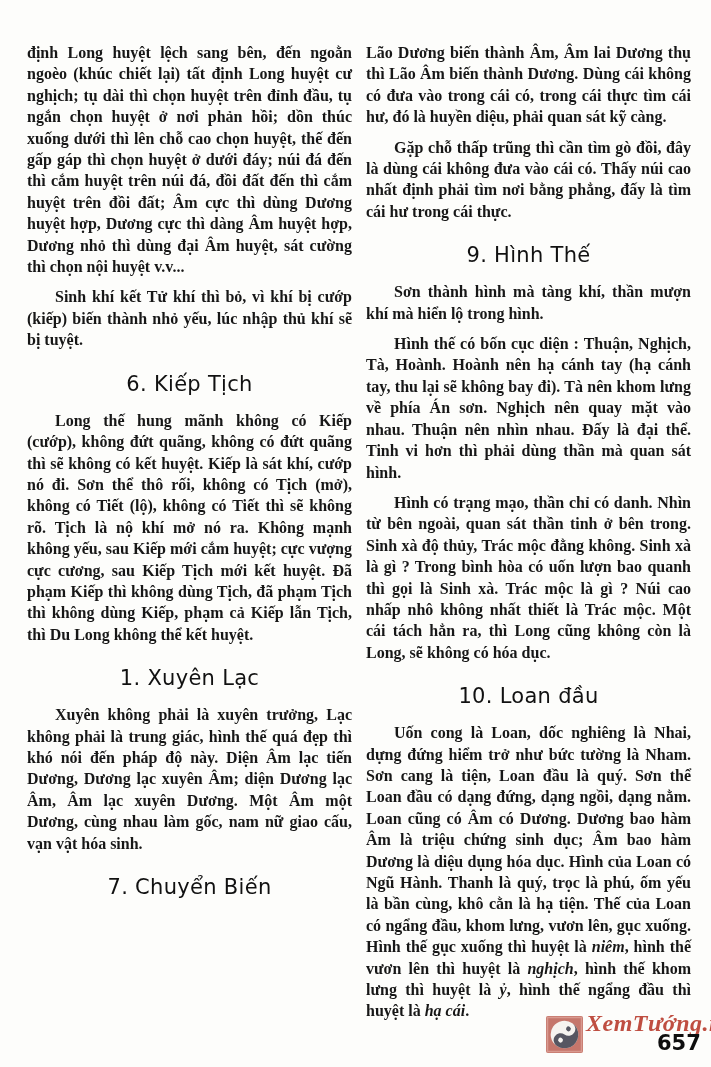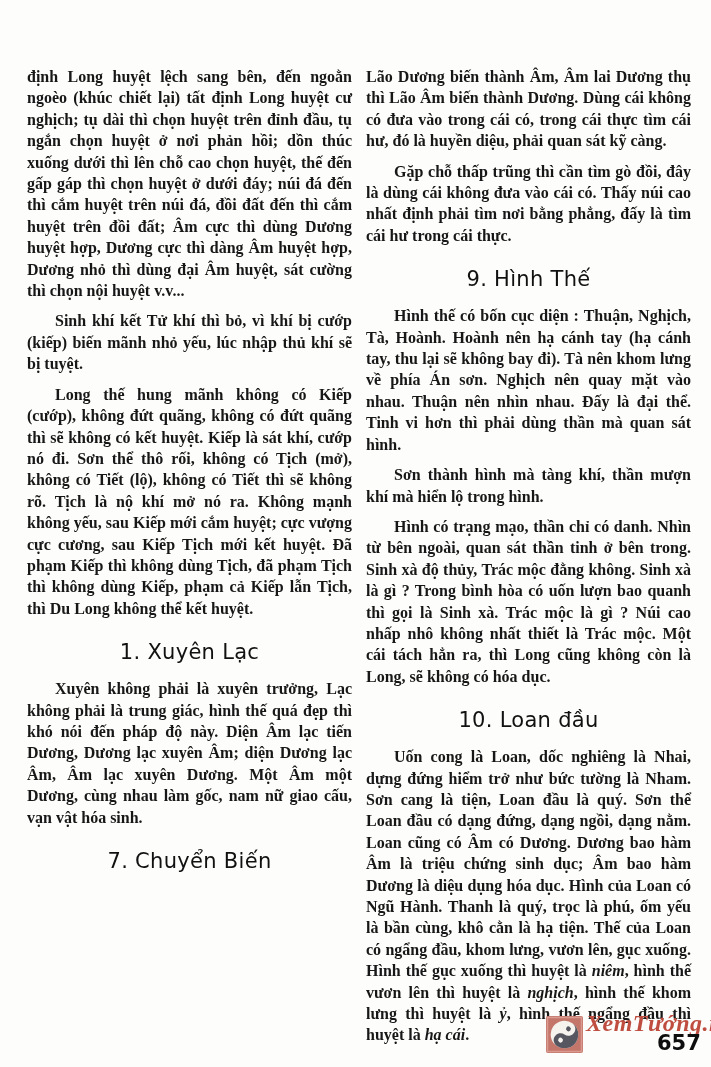--- a/index.html
+++ b/index.html
@@ -13,21 +13,21 @@
     color: #171717;
   }
   .cols {
     position: absolute;
     left: 27px;
     top: 42px;
     width: 664px;
     display: flex;
     gap: 14px;
   }
-  .col { width: 325px; margin-top: 24px; }
+  .col { width: 325px; }
   p.para {
     margin: 0;
     font-size: 16px;
     line-height: 21.4px;
     font-weight: bold;
     text-align: justify;
     text-indent: 28px;
   }
   p.para.noindent { text-indent: 0; }
   p.para + p.para { margin-top: 9px; }
@@ -72,33 +72,34 @@
   }
 </style>
 </head>
 <body>
 
 <div class="page">
   <div class="cols">
 
     <div class="col">
       <p class="para noindent">định Long huyệt lệch sang bên, đến ngoằn ngoèo (khúc chiết lại) tất định Long huyệt cư nghịch; tụ dài thì chọn huyệt trên đỉnh đầu, tụ ngắn chọn huyệt ở nơi phản hồi; dồn thúc xuống dưới thì lên chỗ cao chọn huyệt, thế đến gấp gáp thì chọn huyệt ở dưới đáy; núi đá đến thì cắm huyệt trên núi đá, đồi đất đến thì cắm huyệt trên đồi đất; Âm cực thì dùng Dương huyệt hợp, Dương cực thì dàng Âm huyệt hợp, Dương nhỏ thì dùng đại Âm huyệt, sát cường thì chọn nội huyệt v.v...</p>
-      <p class="para">Sinh khí kết Tử khí thì bỏ, vì khí bị cướp (kiếp) biến mãnh nhỏ yếu, lúc nhập thủ khí sẽ bị tuyệt.</p>
+      <p class="para">Sinh khí kết Tử khí thì bỏ, vì khí bị cướp (kiếp) biến thành nhỏ yếu, lúc nhập thủ khí sẽ bị tuyệt.</p>
+      <h2 class="section">6. Kiếp Tịch</h2>
       <p class="para">Long thế hung mãnh không có Kiếp (cướp), không đứt quãng, không có đứt quãng thì sẽ không có kết huyệt. Kiếp là sát khí, cướp nó đi. Sơn thể thô rối, không có Tịch (mở), không có Tiết (lộ), không có Tiết thì sẽ không rõ. Tịch là nộ khí mở nó ra. Không mạnh không yếu, sau Kiếp mới cắm huyệt; cực vượng cực cương, sau Kiếp Tịch mới kết huyệt. Đã phạm Kiếp thì không dùng Tịch, đã phạm Tịch thì không dùng Kiếp, phạm cả Kiếp lẫn Tịch, thì Du Long không thể kết huyệt.</p>
       <h2 class="section">1. Xuyên Lạc</h2>
       <p class="para">Xuyên không phải là xuyên trưởng, Lạc không phải là trung giác, hình thế quá đẹp thì khó nói đến pháp độ này. Diện Âm lạc tiến Dương, Dương lạc xuyên Âm; diện Dương lạc Âm, Âm lạc xuyên Dương. Một Âm một Dương, cùng nhau làm gốc, nam nữ giao cấu, vạn vật hóa sinh.</p>
       <h2 class="section">7. Chuyển Biến</h2>
     </div>
 
     <div class="col">
       <p class="para noindent">Lão Dương biến thành Âm, Âm lai Dương thụ thì Lão Âm biến thành Dương. Dùng cái không có đưa vào trong cái có, trong cái thực tìm cái hư, đó là huyền diệu, phải quan sát kỹ càng.</p>
       <p class="para">Gặp chỗ thấp trũng thì cần tìm gò đồi, đây là dùng cái không đưa vào cái có. Thấy núi cao nhất định phải tìm nơi bằng phẳng, đấy là tìm cái hư trong cái thực.</p>
       <h2 class="section">9. Hình Thế</h2>
+      <p class="para">Sơn thành hình mà tàng khí, thần mượn khí mà hiển lộ trong hình.</p>
       <p class="para">Hình thế có bốn cục diện : Thuận, Nghịch, Tà, Hoành. Hoành nên hạ cánh tay (hạ cánh tay, thu lại sẽ không bay đi). Tà nên khom lưng về phía Án sơn. Nghịch nên quay mặt vào nhau. Thuận nên nhìn nhau. Đấy là đại thể. Tinh vi hơn thì phải dùng thần mà quan sát hình.</p>
-      <p class="para">Sơn thành hình mà tàng khí, thần mượn khí mà hiển lộ trong hình.</p>
       <p class="para">Hình có trạng mạo, thần chỉ có danh. Nhìn từ bên ngoài, quan sát thần tinh ở bên trong. Sinh xà độ thủy, Trác mộc đằng không. Sinh xà là gì ? Trong bình hòa có uốn lượn bao quanh thì gọi là Sinh xà. Trác mộc là gì ? Núi cao nhấp nhô không nhất thiết là Trác mộc. Một cái tách hẳn ra, thì Long cũng không còn là Long, sẽ không có hóa dục.</p>
       <h2 class="section">10. Loan đầu</h2>
       <p class="para"><span>Uốn cong là Loan, dốc nghiêng là Nhai, dựng đứng hiểm trở như bức tường là Nham. Sơn cang là tiện, Loan đầu là quý. Sơn thể Loan đầu có dạng đứng, dạng ngồi, dạng nằm. Loan cũng có Âm có Dương. Dương bao hàm Âm là triệu chứng sinh dục; Âm bao hàm Dương là diệu dụng hóa dục. Hình của Loan có Ngũ Hành. Thanh là quý, trọc là phú, ốm yếu là bần cùng, khô cằn là hạ tiện. Thế của Loan có ngẩng đầu, khom lưng, vươn lên, gục xuống. Hình thế gục xuống thì huyệt là </span><span class="it">niêm</span><span>, hình thế vươn lên thì huyệt là </span><span class="it">nghịch</span><span>, hình thế khom lưng thì huyệt là </span><span class="it">ỷ</span><span>, hình thế ngẩng đầu thì huyệt là </span><span class="it">hạ cái</span><span>.</span></p>
     </div>
 
   </div>
 
   <div class="footer-logo">
     <svg width="37" height="37" viewBox="0 0 37 37" xmlns="http://www.w3.org/2000/svg">
       <rect x="0" y="0" width="37" height="37" rx="2" fill="#c5766b"></rect>

